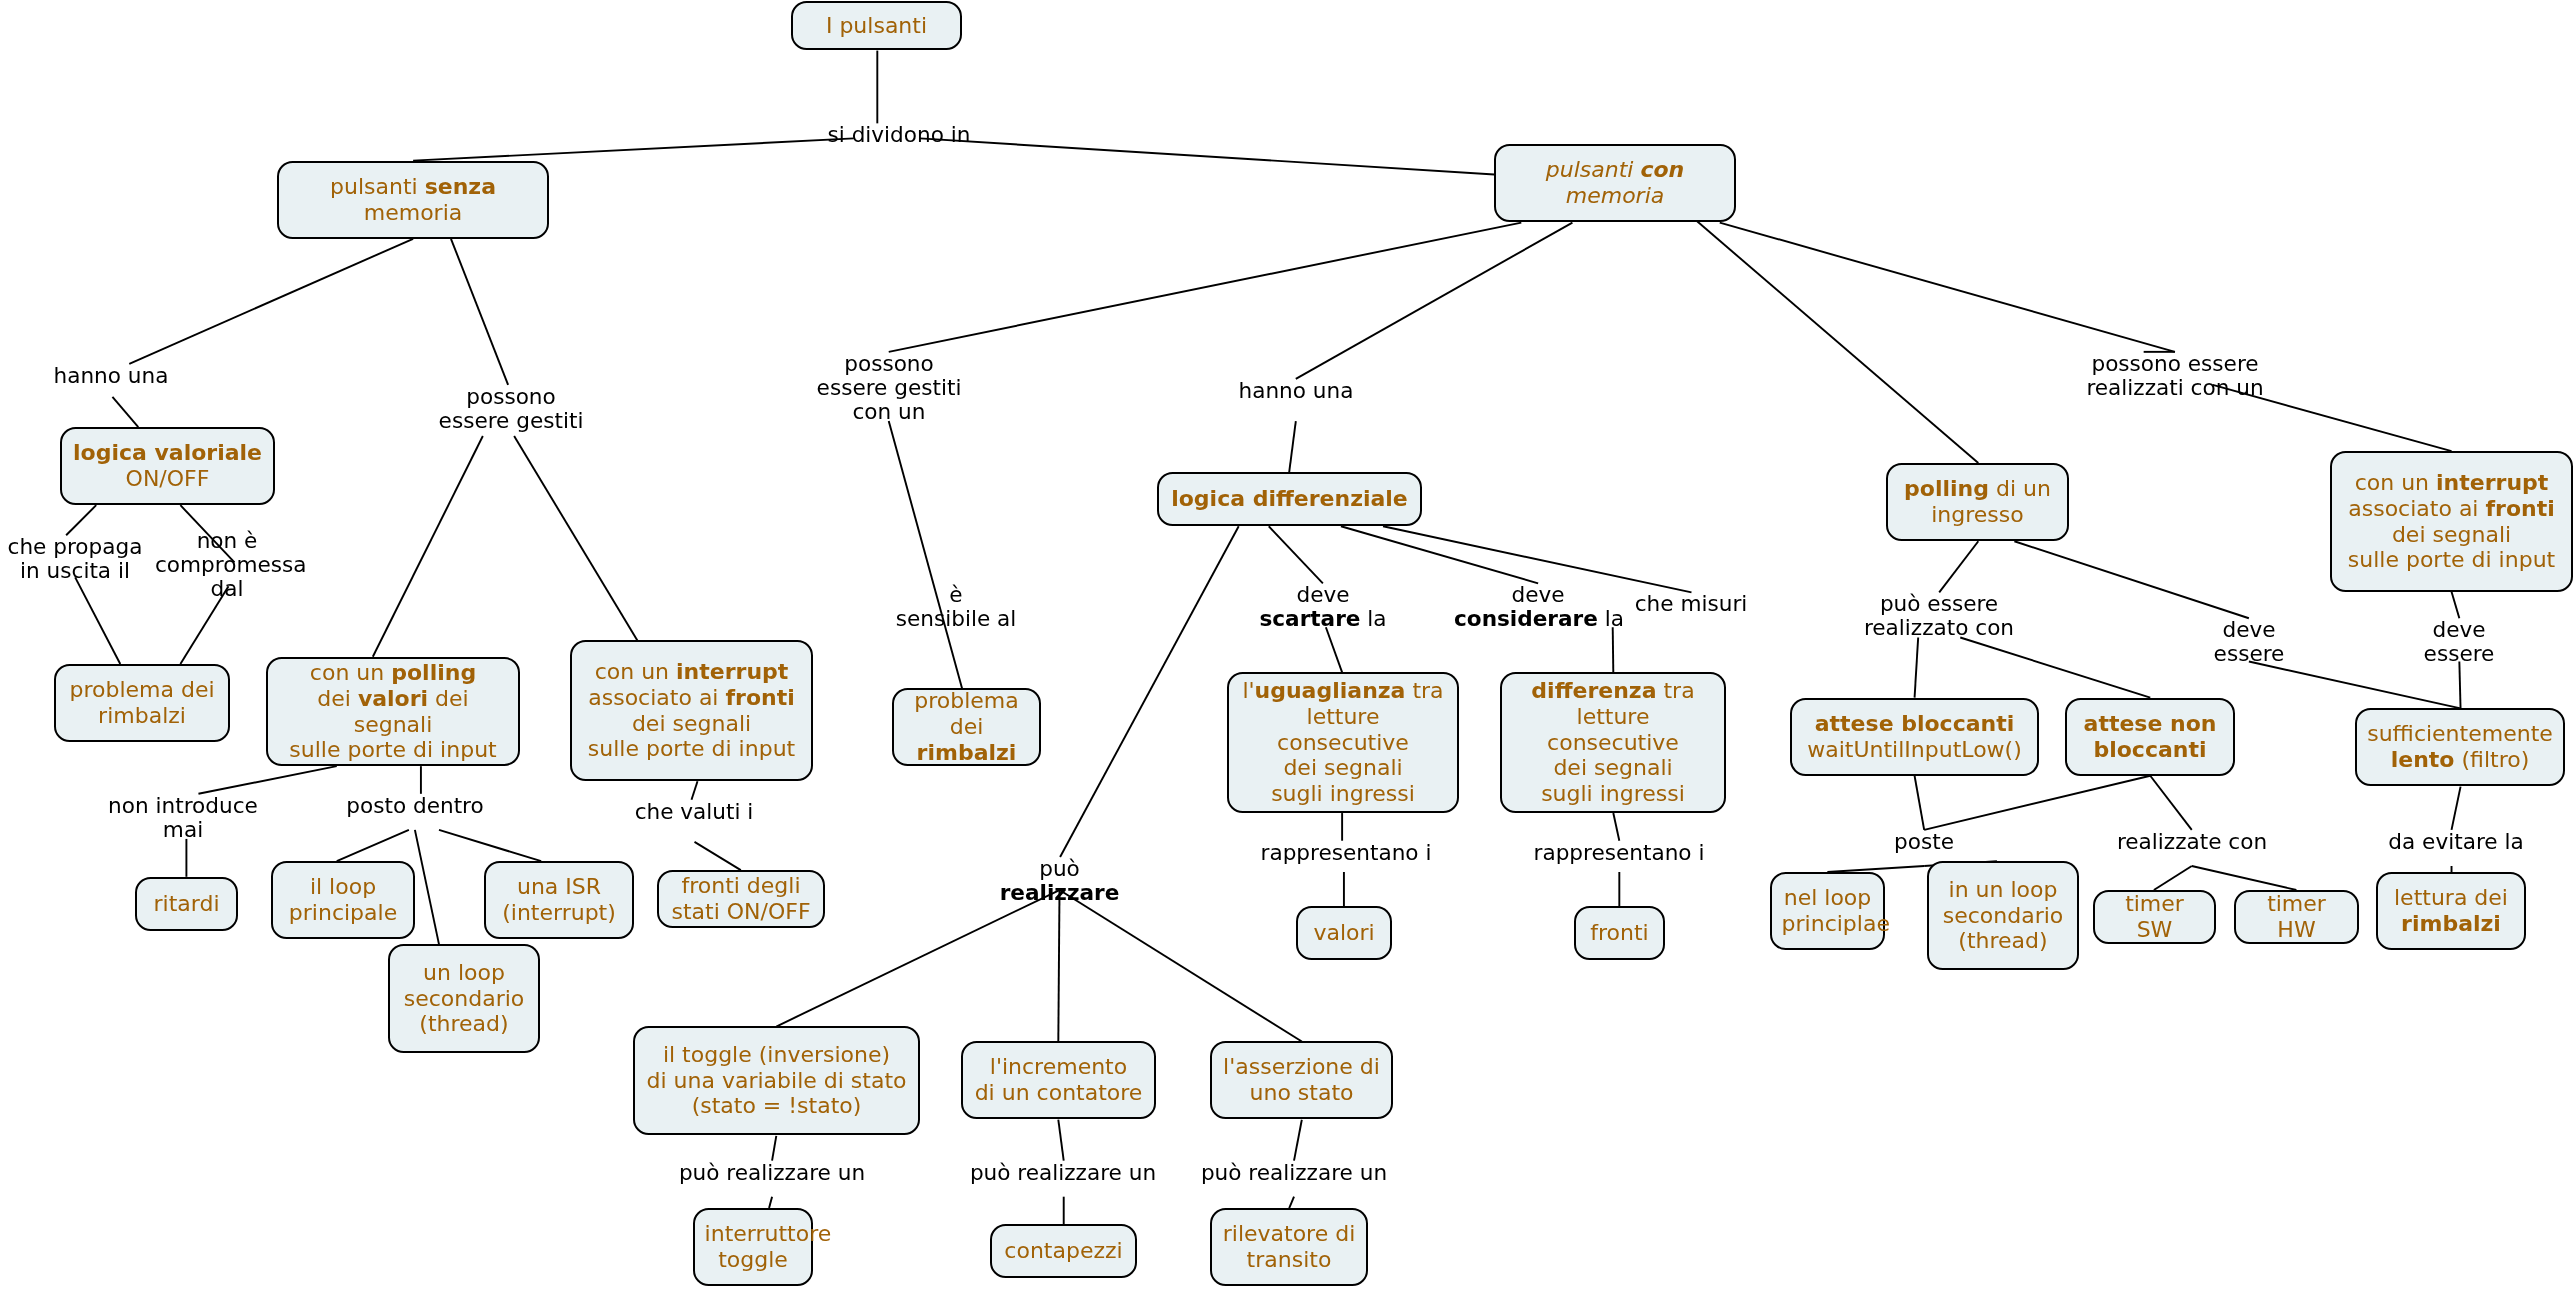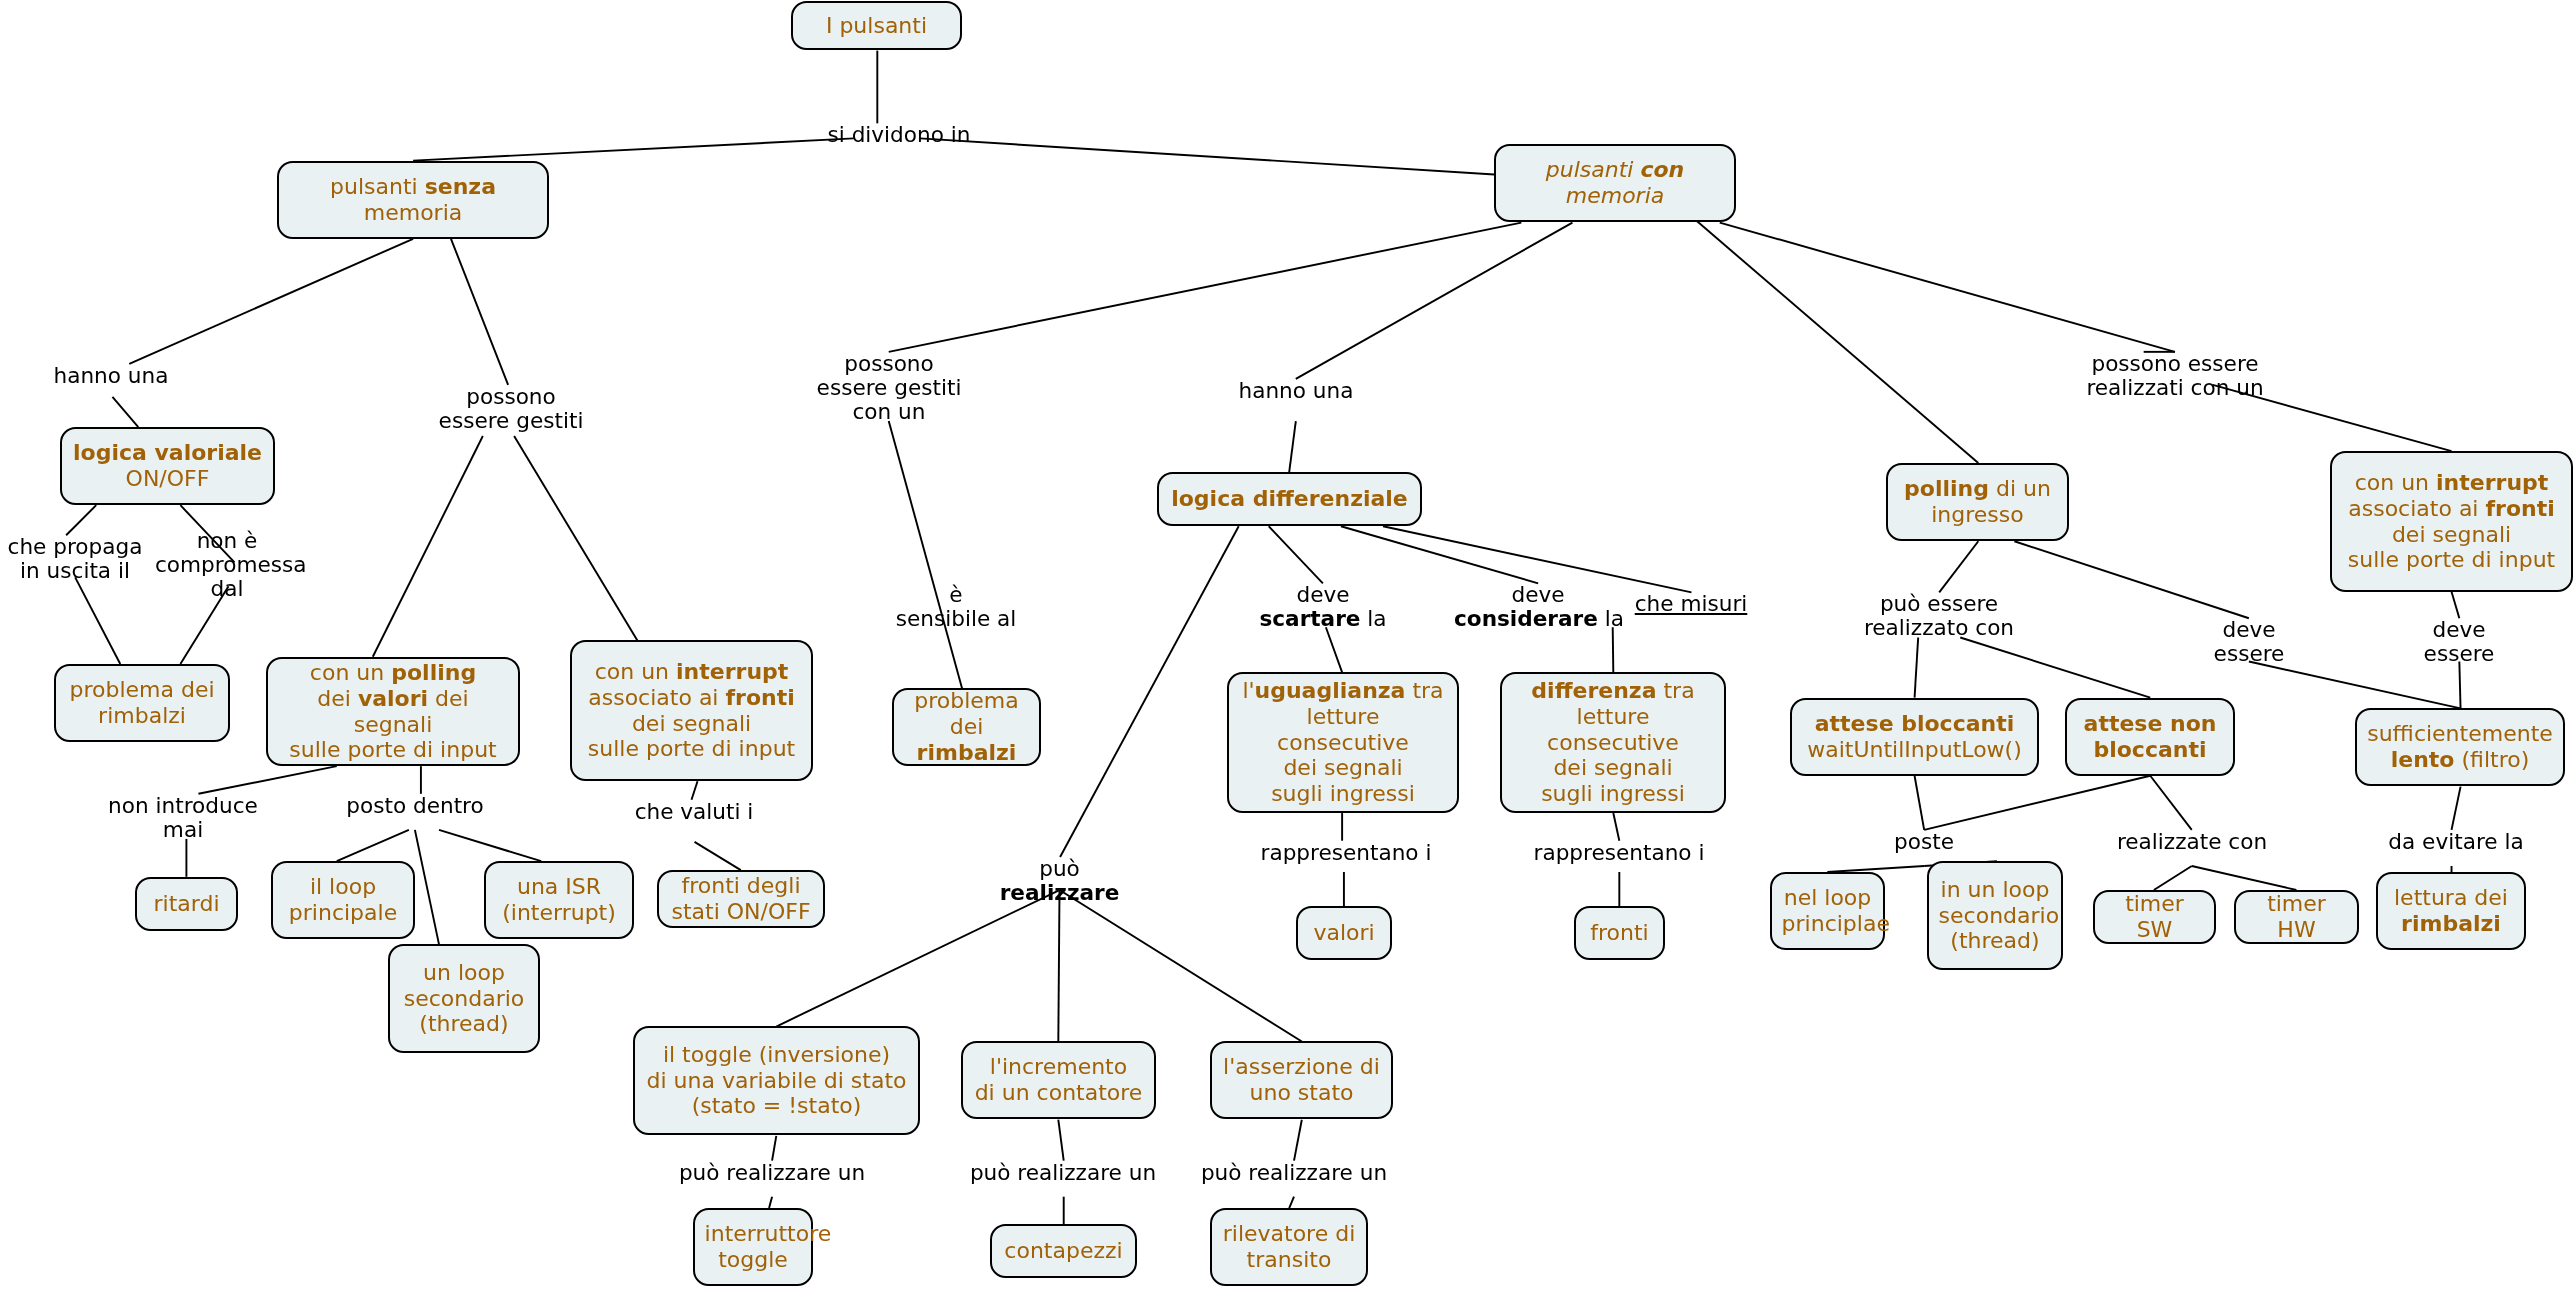--- a/index.html
+++ b/index.html
@@ -189,21 +189,21 @@
       </div>
       <div class="node" style="left: 2065px; top: 698px; width: 170px; height: 78px;">
         <div class="inner"><b>attese non</b><br><b>bloccanti</b></div>
       </div>
       <div class="node" style="left: 2355px; top: 708px; width: 210px; height: 78px;">
         <div class="inner">sufficientemente<br><b>lento</b> (filtro)</div>
       </div>
       <div class="node" style="left: 1770px; top: 872px; width: 115px; height: 78px;">
         <div class="inner">nel loop<br>principlae</div>
       </div>
-      <div class="node" style="left: 1927px; top: 861px; width: 136px; height: 109px;">
+      <div class="node" style="left: 1927px; top: 861px; width: 152px; height: 109px;">
         <div class="inner">in un loop<br>secondario<br>(thread)</div>
       </div>
       <div class="node" style="left: 2093px; top: 890px; width: 123px; height: 54px;">
         <div class="inner">timer SW</div>
       </div>
       <div class="node" style="left: 2234px; top: 890px; width: 125px; height: 54px;">
         <div class="inner">timer HW</div>
       </div>
       <div class="node" style="left: 2376px; top: 872px; width: 150px; height: 78px;">
         <div class="inner">lettura dei<br><b>rimbalzi</b></div>
@@ -222,21 +222,21 @@
       <div class="lbl" style="left: 890px; top: 583px; width: 132px;">è<br>sensibile al</div>
       <div class="lbl" style="left: 1221px; top: 379px; width: 150px;">hanno una</div>
       <div class="lbl" style="left: 1251px; top: 583px; width: 144px;">deve<br><b>scartare</b> la</div>
       <div class="lbl" style="left: 1454px; top: 583px; width: 168px;">deve<br><b>considerare</b> la</div>
       <div class="lbl" style="left: 1253px; top: 841px; width: 186px;">rappresentano i</div>
       <div class="lbl" style="left: 1526px; top: 841px; width: 186px;">rappresentano i</div>
       <div class="lbl" style="left: 989px; top: 857px; width: 141px;">può<br><b>realizzare</b></div>
       <div class="lbl" style="left: 673px; top: 1161px; width: 198px;">può realizzare un</div>
       <div class="lbl" style="left: 964px; top: 1161px; width: 198px;">può realizzare un</div>
       <div class="lbl" style="left: 1195px; top: 1161px; width: 198px;">può realizzare un</div>
-      <div class="lbl" style="left: 1625px; top: 592px; width: 132px; text-decoration: underline;">che misuri</div>
+      <div class="lbl" style="left: 1625px; top: 592px; width: 132px;">che misuri</div>
       <div class="lbl" style="left: 1858px; top: 592px; width: 162px;">può essere<br>realizzato con</div>
       <div class="lbl" style="left: 2079px; top: 352px; width: 192px;">possono essere<br>realizzati con un</div>
       <div class="lbl" style="left: 2195px; top: 618px; width: 108px;">deve<br>essere</div>
       <div class="lbl" style="left: 2405px; top: 618px; width: 108px;">deve<br>essere</div>
       <div class="lbl" style="left: 1876px; top: 830px; width: 96px;">poste</div>
       <div class="lbl" style="left: 2105px; top: 830px; width: 174px;">realizzate con</div>
       <div class="lbl" style="left: 2381px; top: 830px; width: 150px;">da evitare la</div>
     </div>
 </div>
 

